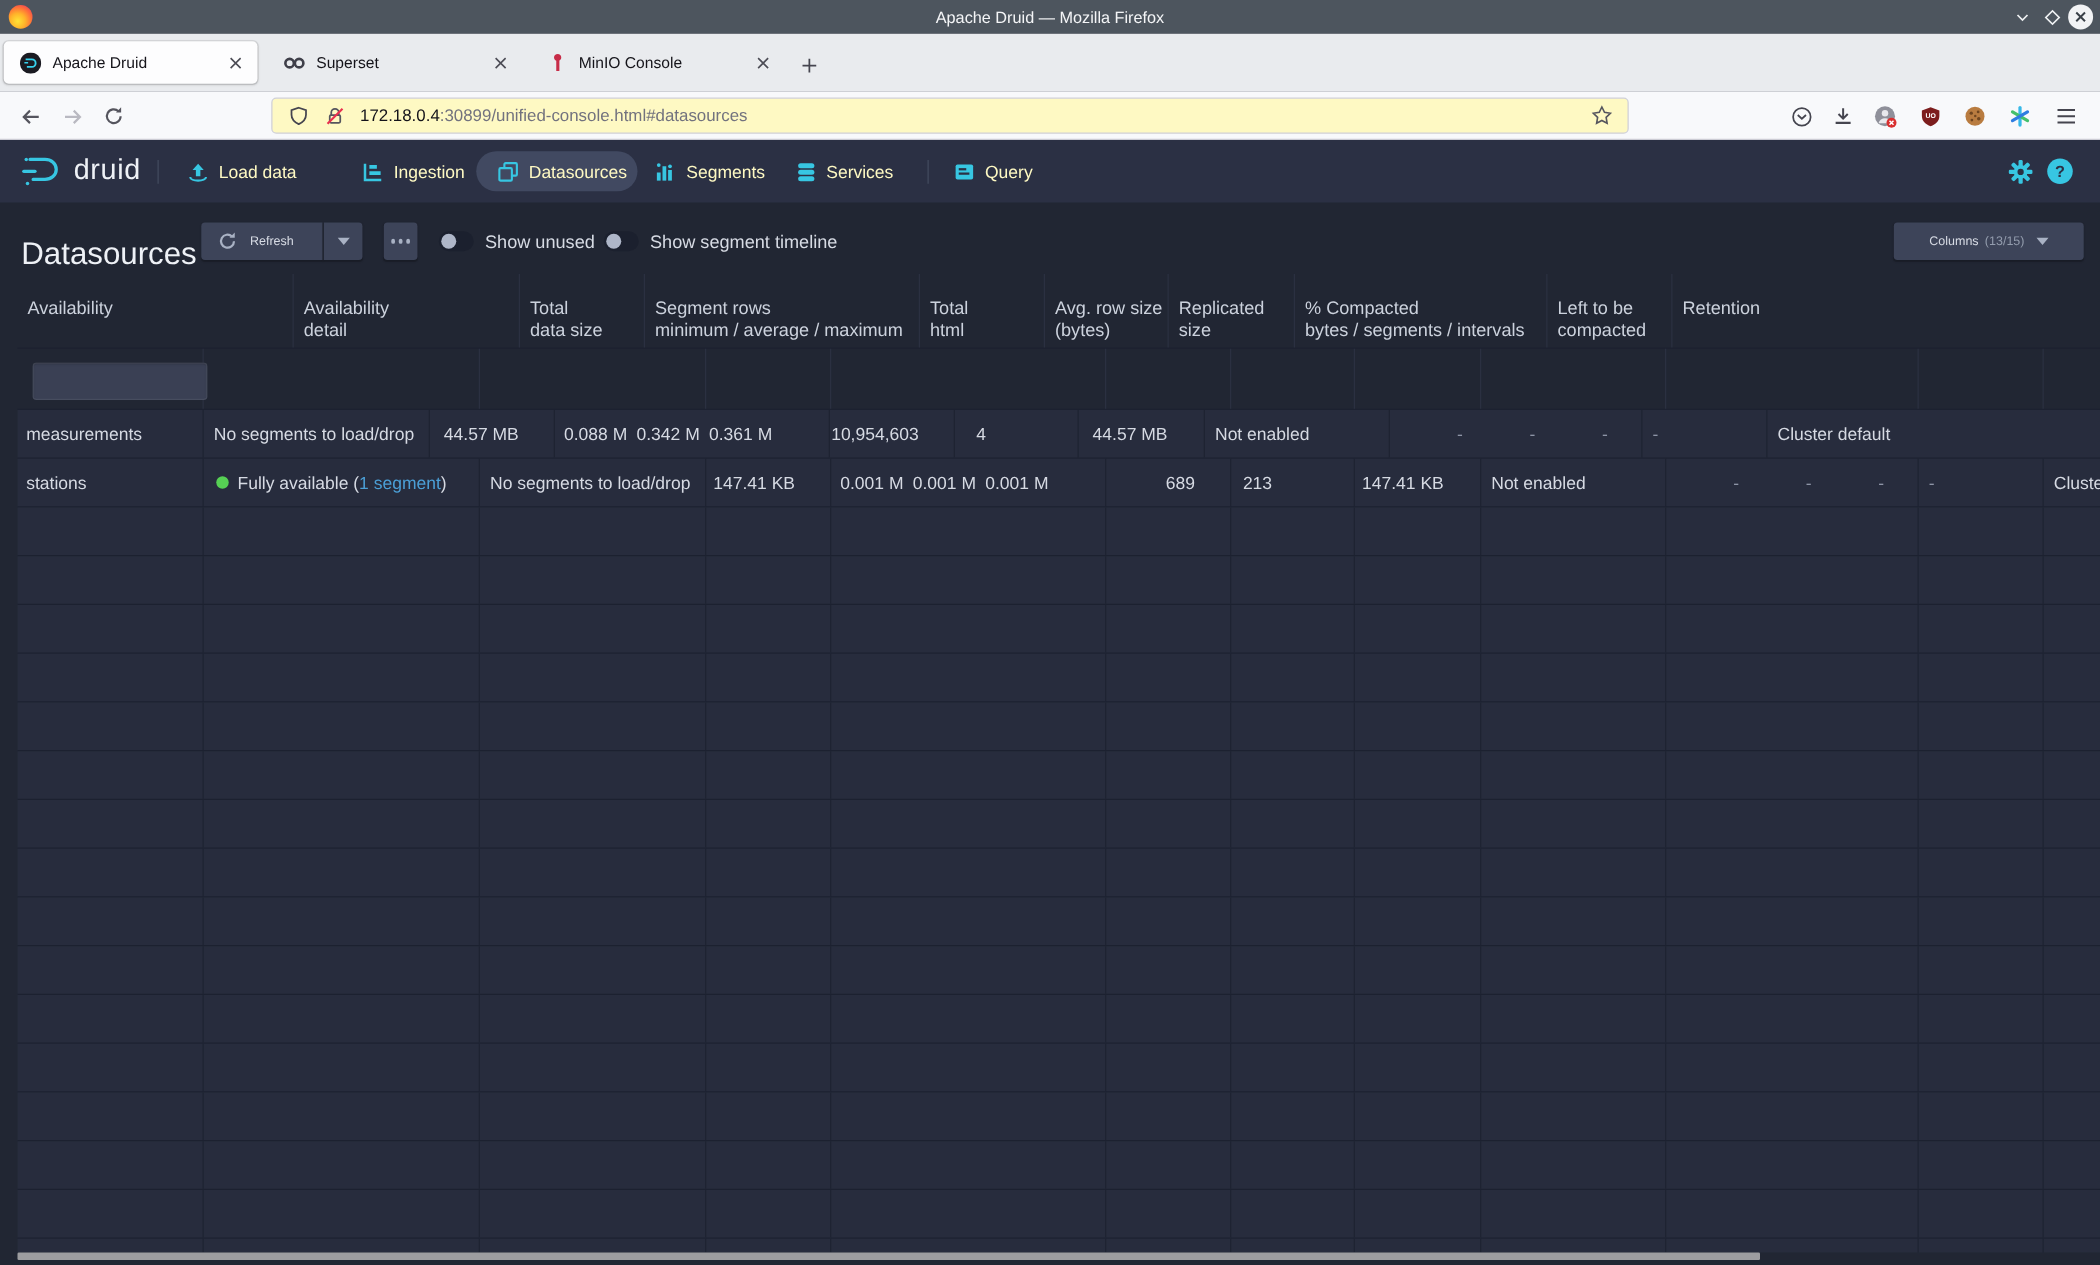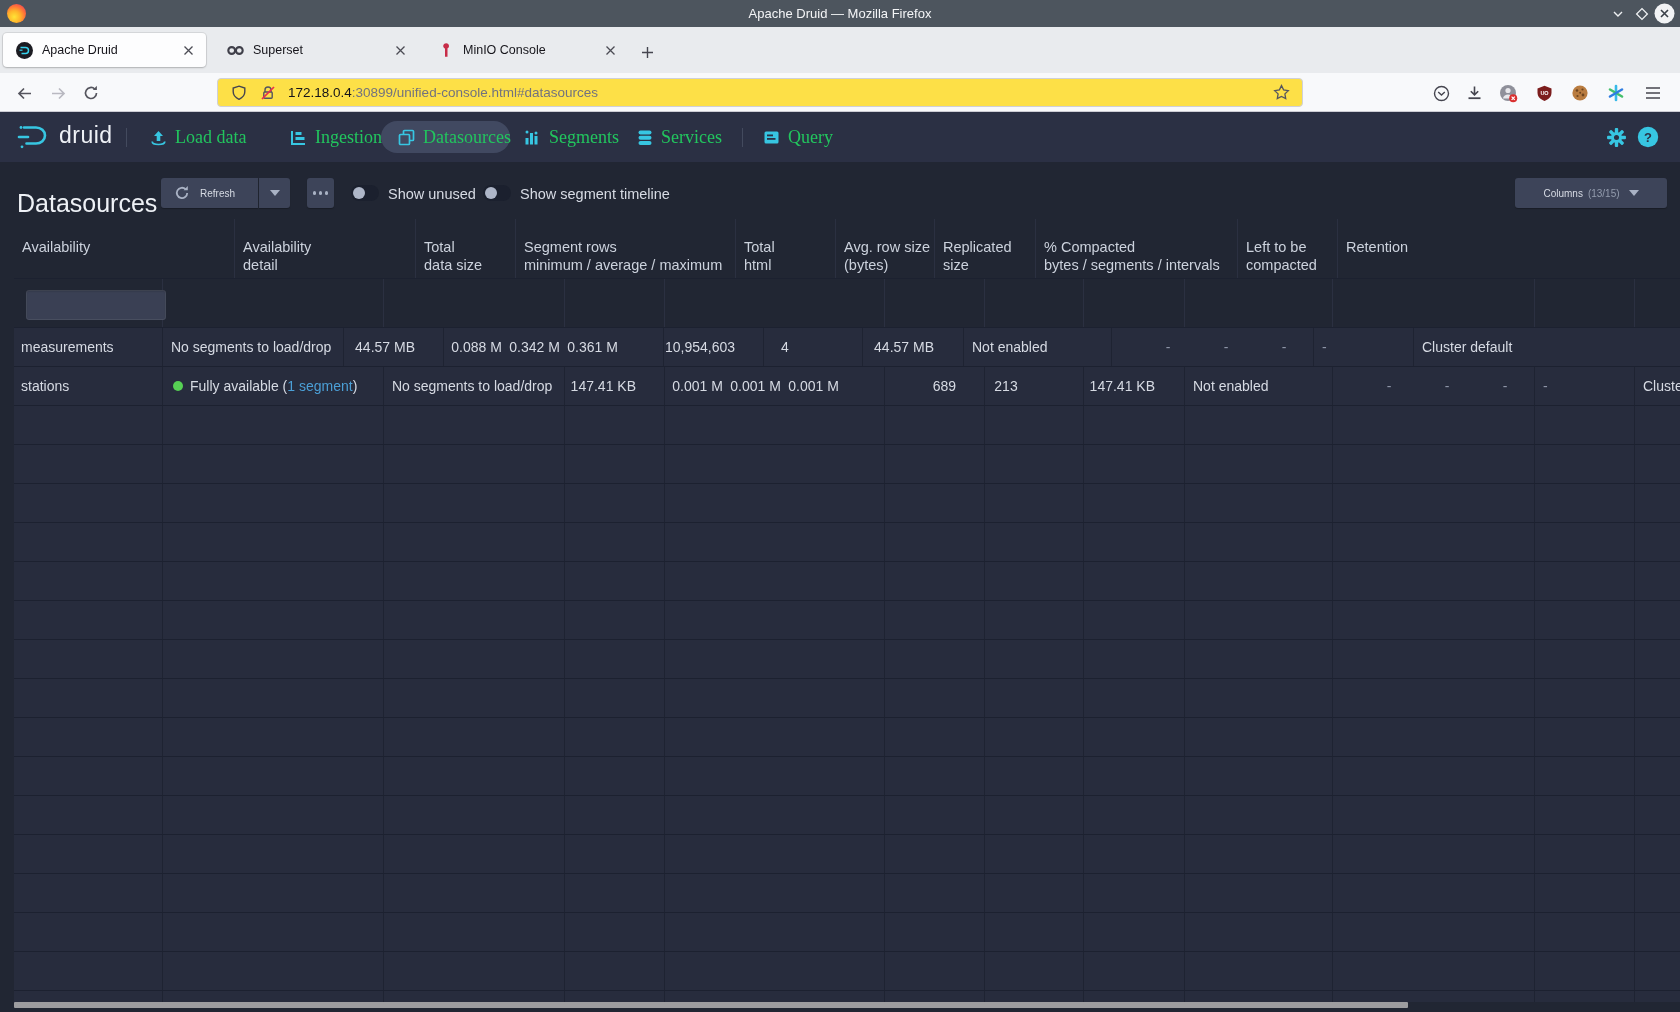--- a/index.html
+++ b/index.html
@@ -18,33 +18,33 @@
 .tab { position:absolute; top:6px; height:34px; display:flex; align-items:center; border-radius:4px; }
 .tab.active { background:#fdfdfe; box-shadow:0 0 0 1px rgba(0,0,0,.08),0 1px 2px rgba(0,0,0,.18); }
 .tab .favicon { margin-left:13px; width:17px; height:17px; flex:none; display:flex; align-items:center; justify-content:center; }
 .tab .tlabel { margin-left:9px; font-size:12.5px; color:#15141a; white-space:nowrap; overflow:hidden; flex:1; }
 .tab .tclose { margin-right:10px; flex:none; width:16px; height:16px; display:flex; align-items:center; justify-content:center; }
 .newtab { position:absolute; left:636px; top:14px; width:22px; height:22px; display:flex; align-items:center; justify-content:center; }
 
 
 .toolbar { position:absolute; left:0; top:73px; width:1680px; height:39px; background:#f8f9fb; border-bottom:1px solid #ccccd4; }
 .tbicon { position:absolute; top:8px; width:24px; height:24px; display:flex; align-items:center; justify-content:center; }
-.urlbar { position:absolute; left:217px; top:5px; width:1086px; height:29px; background:#fde047; border:1px solid #cfd0d8; border-radius:4px; display:flex; align-items:center; }
+.urlbar { position:absolute; left:217px; top:5px; width:1086px; height:29px; background:#fef9c3; border:1px solid #cfd0d8; border-radius:4px; display:flex; align-items:center; }
 .urlbar .uicon { width:16px; height:16px; margin-left:13px; flex:none; }
 .urltext { margin-left:12px; font-size:13.5px; white-space:nowrap; overflow:hidden; flex:1; }
 .urltext .host { color:#14131a; }
 .urltext .rest { color:#72727e; }
 .star { width:17px; height:17px; margin-right:12px; flex:none; }
 
 
 .navbar { position:absolute; left:0; top:112px; width:1680px; height:50px; background:#2b3044; }
 .brandmark { position:absolute; left:17px; top:12px; }
 .brandtext { position:absolute; left:59px; top:10px; font-size:23px; font-weight:300; color:#eef1f6; letter-spacing:.5px; }
 .navdiv { position:absolute; top:16px; width:1px; height:19px; background:#434a5e; }
-.navitem { position:absolute; top:0; height:50px; display:flex; align-items:center; gap:8px; color:#22c55e; font-size:18px;font-family:Liberation Serif, serif; }
+.navitem { position:absolute; top:0; height:50px; display:flex; align-items:center; gap:8px; color:#fef9c3; font-size:14px; }
 .navpill { position:absolute; left:381px; top:9px; width:129px; height:32px; background:#414961; border-radius:16px; }
 .nav-right { position:absolute; top:0; height:50px; display:flex; align-items:center; }
 
 
 .pagetitle { position:absolute; left:17px; top:189px; font-size:25px; color:#eef1f6; }
 .btn { position:absolute; top:178px; height:30px; background:#3d4459; border-radius:3px; box-shadow:0 1px 1px rgba(0,0,0,.25); display:flex; align-items:center; color:#d7dbe4; font-size:10px; }
 .refresh-main { left:161px; width:97px; border-radius:3px 0 0 3px; }
 .refresh-caret { left:259px; width:31px; border-radius:0 3px 3px 0; justify-content:center; }
 .more-btn { left:307px; width:27px; justify-content:center; gap:2.5px; }
 .more-btn i { width:3.5px; height:3.5px; border-radius:50%; background:#a9b2c4; }

